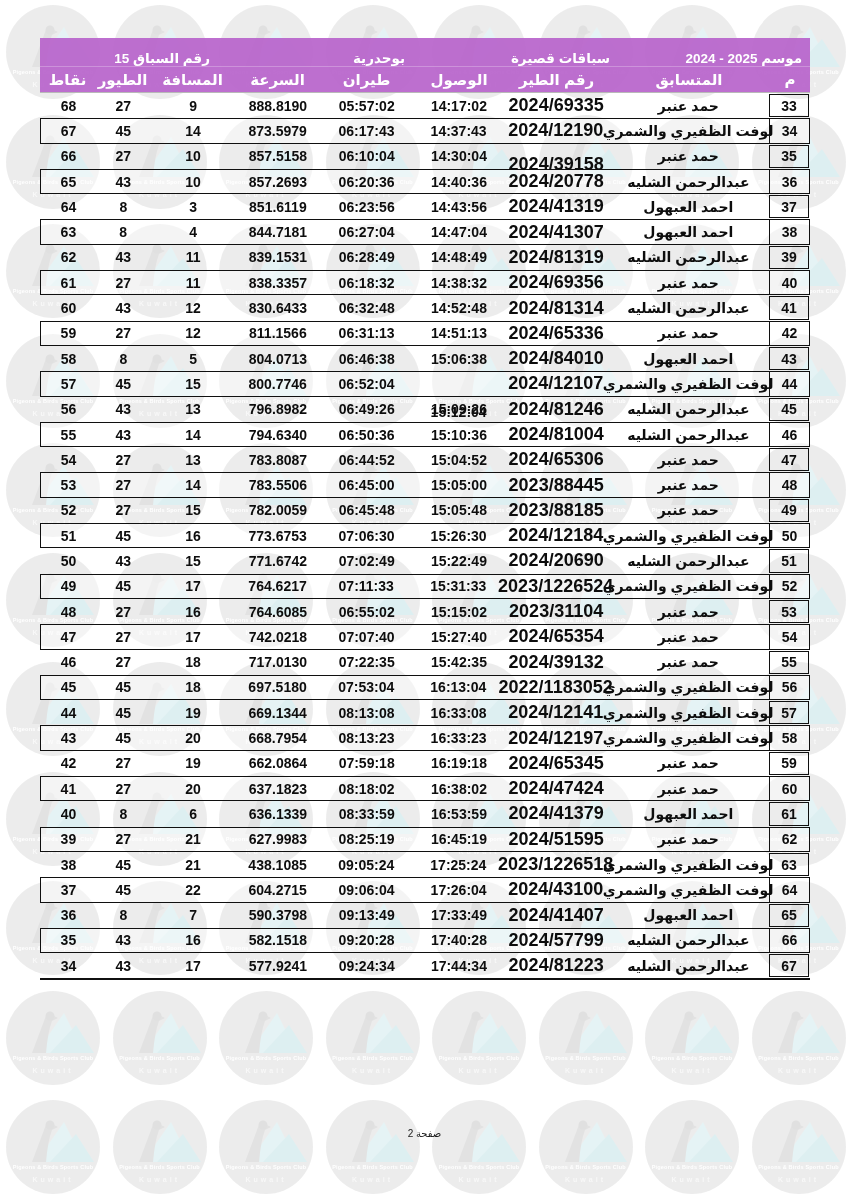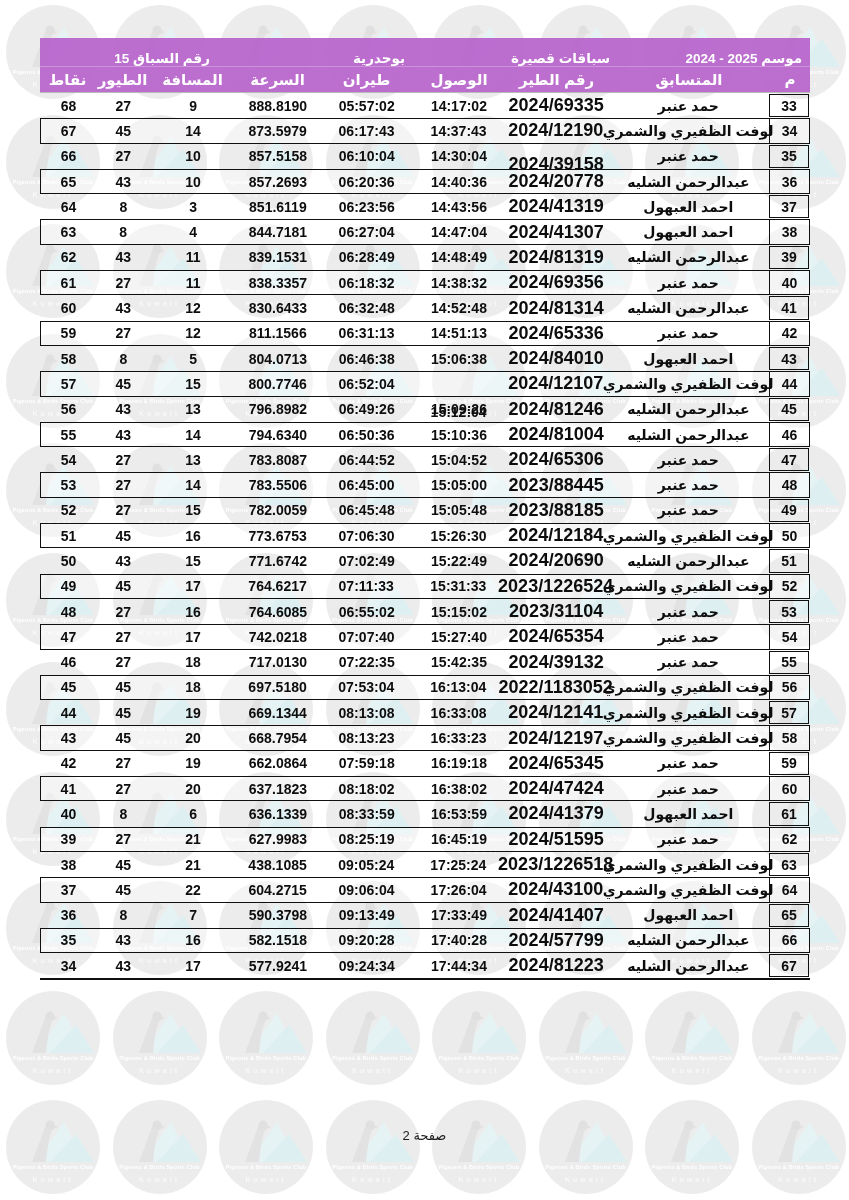--- a/index.html
+++ b/index.html
@@ -33,21 +33,21 @@
   .cell{display:flex;align-items:center;justify-content:center;
         font-weight:bold;color:#0d0d0d;font-size:14px;white-space:nowrap;
         box-sizing:border-box;}
   .cell.rank{border-left:1.6px solid #101010;border-right:1.6px solid #101010;
              border-top:1px solid #101010;border-bottom:1px solid #101010;}
   .row.boxed .cell.rank{border:none;border-left:1.6px solid #101010;}
   .cell.bird-no{font-size:18px;}
   .cell.competitor{font-size:14px;}
   
   .footer{position:absolute;left:0;top:1128px;width:100%;text-align:center;z-index:2;
-          font-size:13px;color:#1a1a1a;}
+          font-size:10px;color:#1a1a1a;}
 </style>
 </head>
 <body>
 
 <div class="page">
 
   <div class="wm-grid">
       <div class="wm" style="left: 6px; top: 5px;">
         <svg viewBox="0 0 94 94">
           <polygon points="30,62 58,22 78,62" fill="#cfe9ec"></polygon>

